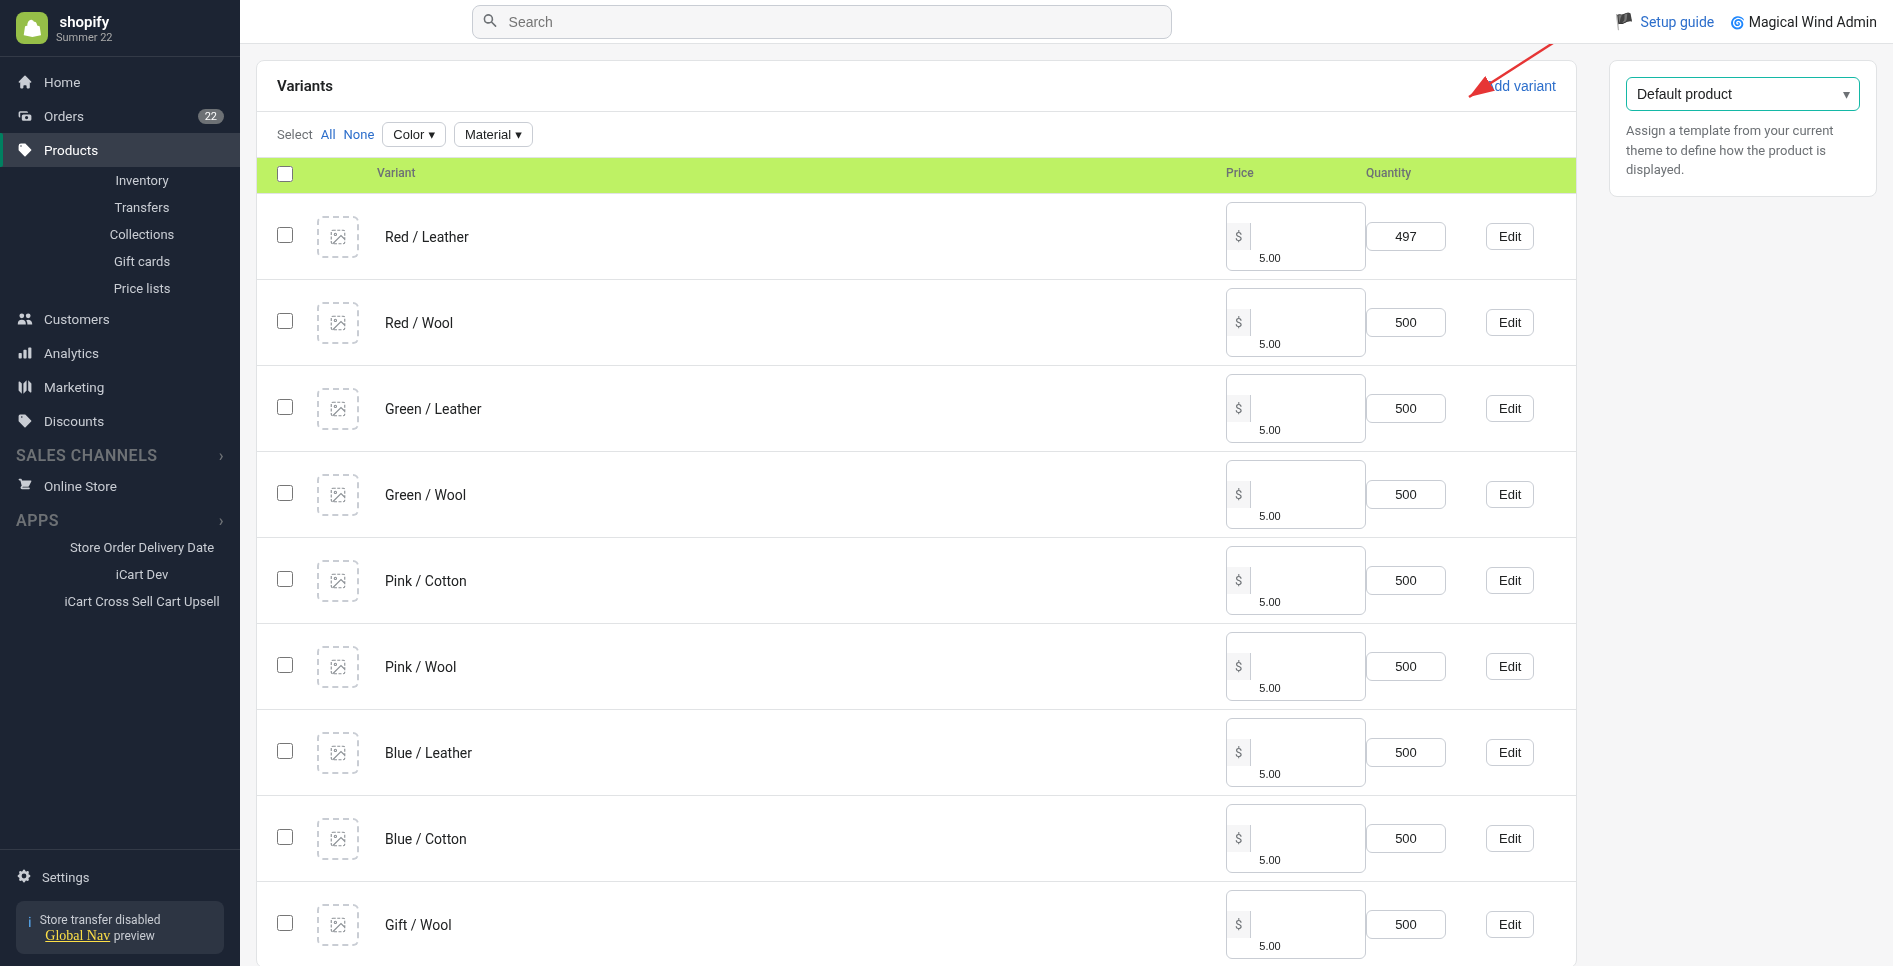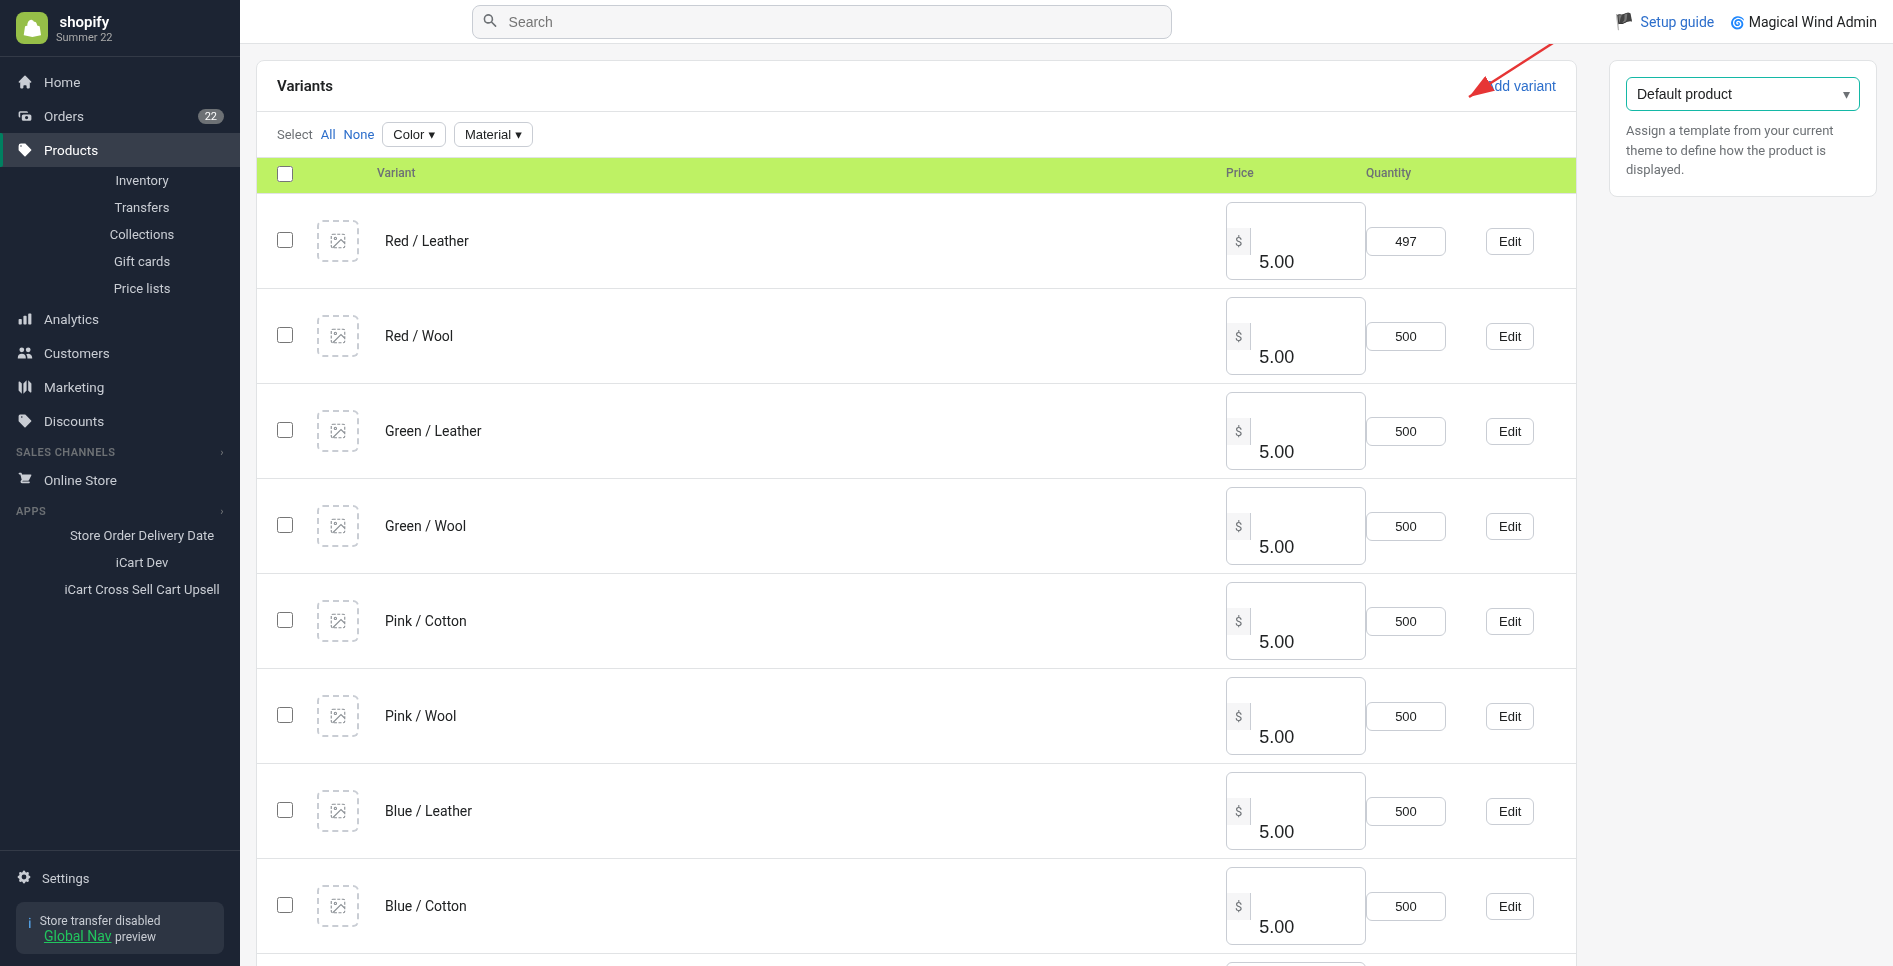--- a/index.html
+++ b/index.html
@@ -63,21 +63,21 @@
       margin-left: auto;
       background: #6d7175;
       color: white;
       border-radius: 10px;
       padding: 1px 7px;
       font-size: 11px;
     }
     .nav-section-label {
       padding: 8px 16px 4px;
       color: #6d7175;
-      font-size: 11px;
+      font-size: 16px;
       font-weight: 600;
       text-transform: uppercase;
       letter-spacing: 0.5px;
       display: flex; align-items: center; justify-content: space-between;
     }
     .sidebar-footer {
       padding: 12px 16px;
       border-top: 1px solid rgba(255,255,255,0.1);
     }
     .settings-item {
@@ -85,21 +85,21 @@
       color: #c9cdd4; cursor: pointer; padding: 6px 0; font-size: 13px;
     }
     .store-transfer-box {
       background: rgba(255,255,255,0.08);
       border-radius: 8px;
       padding: 10px 12px;
       margin-top: 8px;
       display: flex; align-items: flex-start; gap: 8px;
     }
     .store-transfer-text { color: #c9cdd4; font-size: 12px; }
-    .store-transfer-link { color: #22c55e; text-decoration: underline; cursor: pointer; }
+    .store-transfer-link { color: #fde047; text-decoration: underline; cursor: pointer; font-family: Liberation Serif, serif; }
     .info-icon { color: #5bb3ff; font-size: 14px; margin-top: 1px; }
 
     
     .main-content {
       flex: 1;
       display: flex;
       flex-direction: column;
       height: 100vh;
       overflow: hidden;
     }
@@ -222,21 +222,21 @@
     .price-prefix {
       padding: 6px 8px;
       background: #f6f6f7;
       border-right: 1px solid #c9cdd4;
       color: #6d7175;
       font-size: 13px;
     }
     .price-input {
       border: none; outline: none;
       padding: 6px 8px;
-      font-size: 18px;
+      font-size: 11px;
       width: 80px;
       color: #202223;
       margin-top: 43px;
     }
     .qty-input {
       border: 1px solid #c9cdd4;
       border-radius: 6px;
       padding: 6px 10px;
       font-size: 13px;
       width: 80px;
@@ -342,33 +342,33 @@
       <div class="nav-sub-item">Inventory</div>
       <div class="nav-sub-item">Transfers</div>
       <div class="nav-sub-item">Collections</div>
       <div class="nav-sub-item">Gift cards</div>
       <div class="nav-sub-item">Price lists</div>
     </div>
 
     <div class="nav-item">
       <span class="icon">
         <svg width="16" height="16" viewBox="0 0 20 20" fill="currentColor">
+            <path d="M9 6a3 3 0 11-6 0 3 3 0 016 0zM17 6a3 3 0 11-6 0 3 3 0 016 0zM12.93 17c.046-.327.07-.66.07-1a6.97 6.97 0 00-1.5-4.33A5 5 0 0119 16v1h-6.07zM6 11a5 5 0 015 5v1H1v-1a5 5 0 015-5z"></path>
+          </svg>
+      </span>
+      <span>Customers</span>
+    </div>
+
+    <div class="nav-item">
+      <span class="icon">
+        <svg width="16" height="16" viewBox="0 0 20 20" fill="currentColor">
             <path d="M2 11a1 1 0 011-1h2a1 1 0 011 1v5a1 1 0 01-1 1H3a1 1 0 01-1-1v-5zM8 7a1 1 0 011-1h2a1 1 0 011 1v9a1 1 0 01-1 1H9a1 1 0 01-1-1V7zM14 4a1 1 0 011-1h2a1 1 0 011 1v12a1 1 0 01-1 1h-2a1 1 0 01-1-1V4z"></path>
           </svg>
       </span>
       <span>Analytics</span>
-    </div>
-
-    <div class="nav-item">
-      <span class="icon">
-        <svg width="16" height="16" viewBox="0 0 20 20" fill="currentColor">
-            <path d="M9 6a3 3 0 11-6 0 3 3 0 016 0zM17 6a3 3 0 11-6 0 3 3 0 016 0zM12.93 17c.046-.327.07-.66.07-1a6.97 6.97 0 00-1.5-4.33A5 5 0 0119 16v1h-6.07zM6 11a5 5 0 015 5v1H1v-1a5 5 0 015-5z"></path>
-          </svg>
-      </span>
-      <span>Customers</span>
     </div>
 
     <div class="nav-item">
       <span class="icon">
         <svg width="16" height="16" viewBox="0 0 20 20" fill="currentColor">
             <path fill-rule="evenodd" d="M12 1.586l-4 4v12.828l4-4V1.586zM3.707 3.293A1 1 0 002 4v10a1 1 0 00.293.707L6 18.414V5.586L3.707 3.293zM17.707 5.293L14 1.586v12.828l2.293 2.293A1 1 0 0018 16V6a1 1 0 00-.293-.707z"></path>
           </svg>
       </span>
       <span>Marketing</span>
     </div>

